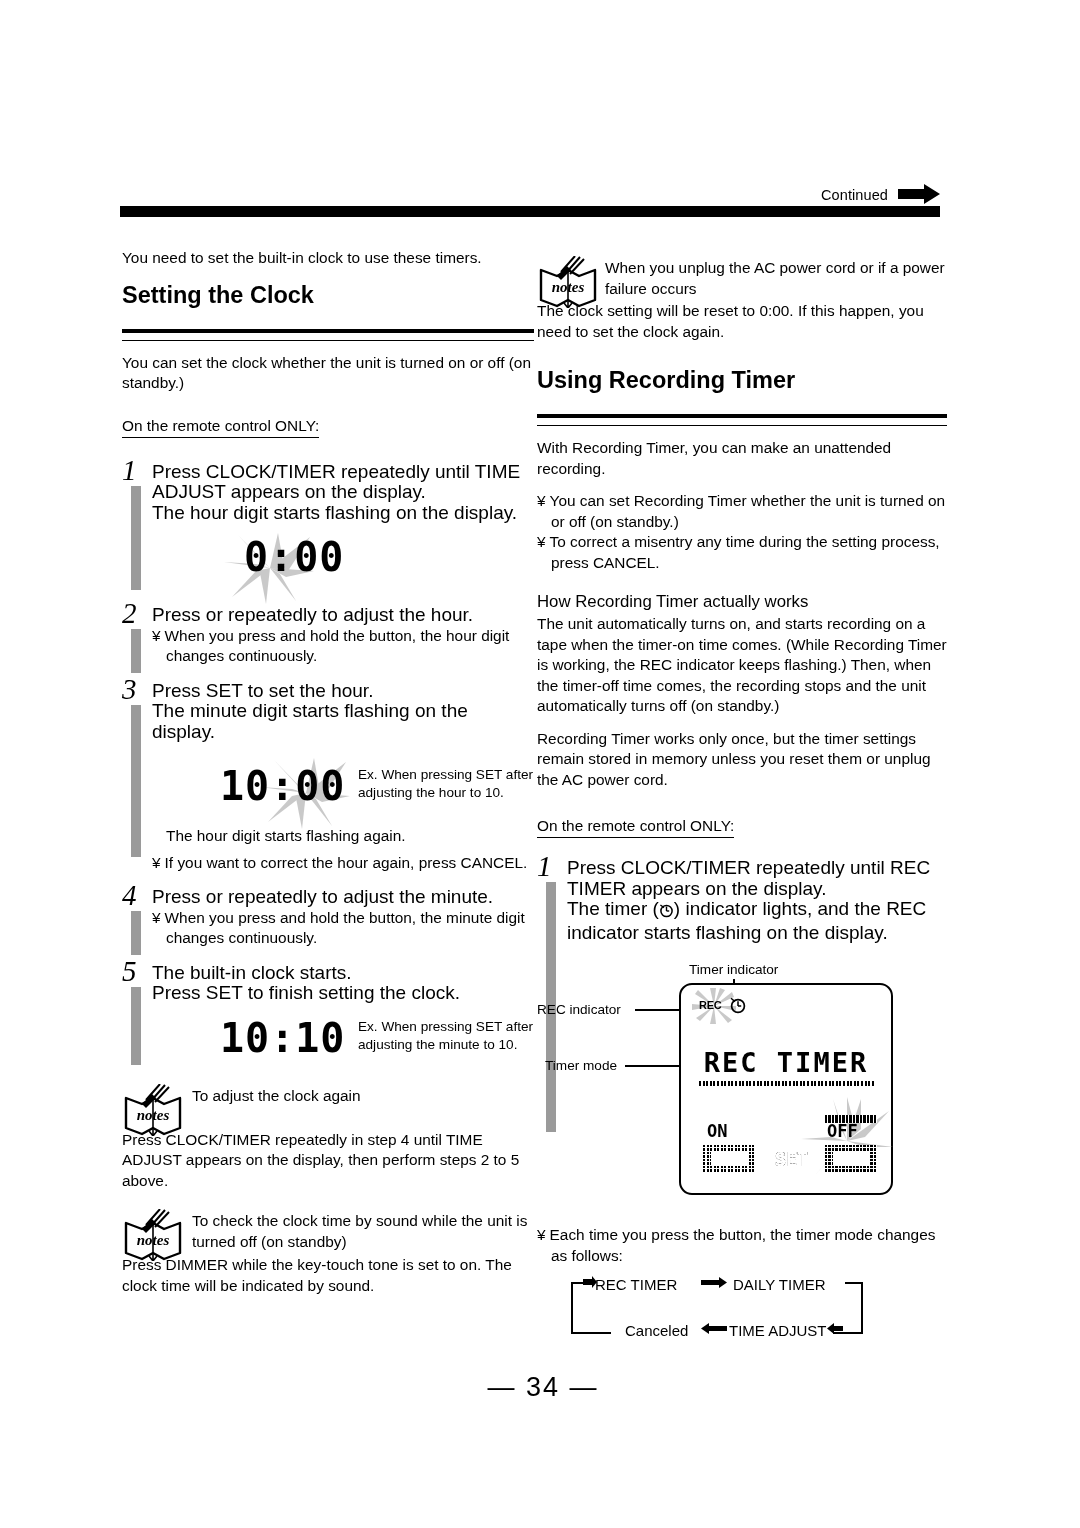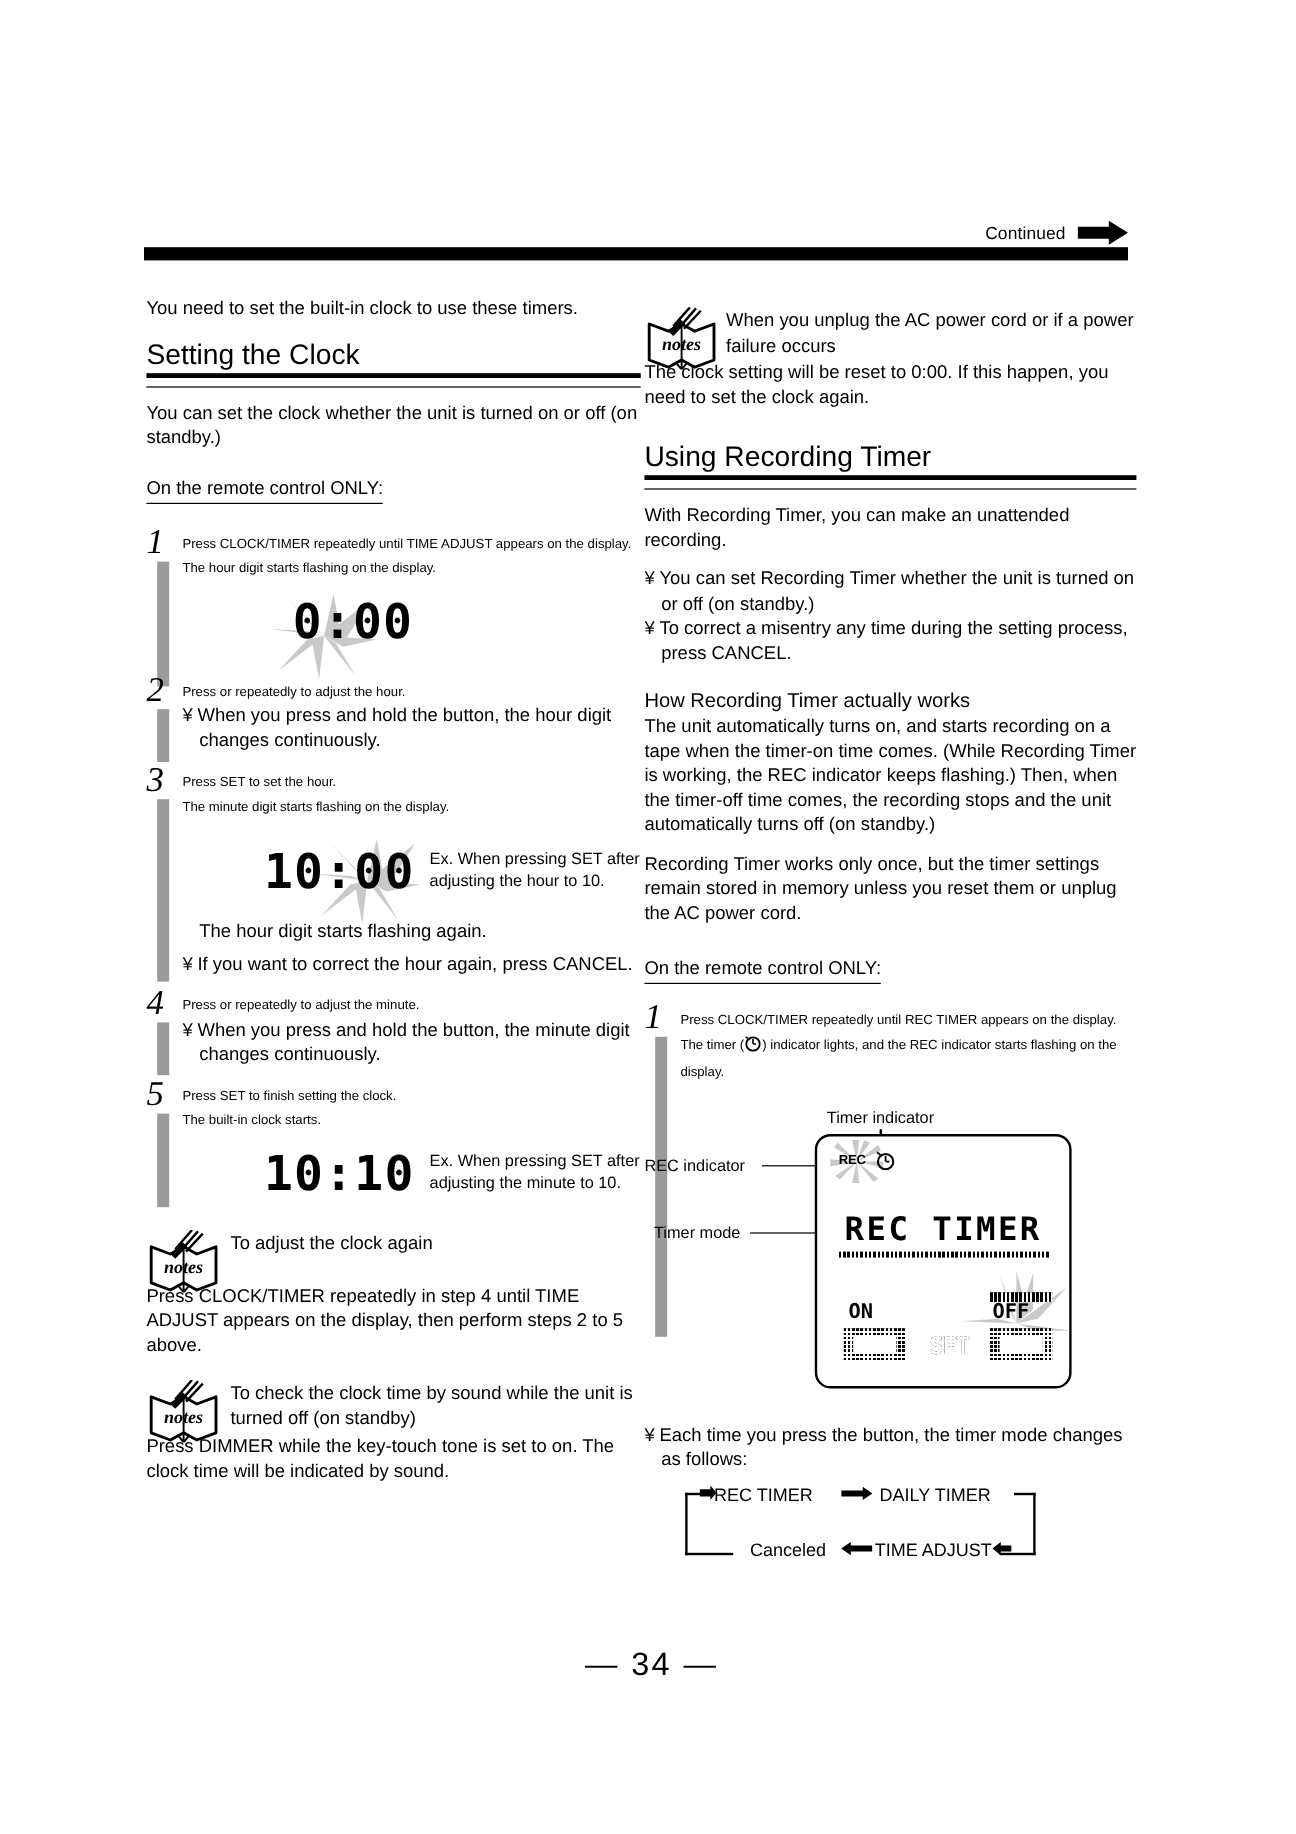--- a/index.html
+++ b/index.html
@@ -74,22 +74,22 @@
     font-size: 15.4px;
     line-height: 20.5px;
   }
   .tight { margin-bottom: 0; }
 
   
   .sec-head {
     font-size: 23.5px;
     line-height: 28px;
     margin: 0;
-    padding-bottom: 2px;
-    font-weight: 400;
+    padding-bottom: 20px;
+    font-weight: 700;
   }
   .sec-rule {
     width: 100%;
     height: 7px;
     border-top: 4.5px solid #000;
     border-bottom: 1.4px solid #000;
     background: #fff;
     margin-bottom: 12px;
   }
 
@@ -126,21 +126,21 @@
     line-height: 1;
   }
   .step-bar {
     position: absolute;
     left: 9px;
     top: 24px;
     width: 10px;
     background: #9a9a9a;
   }
   .step-text {
-    font-size: 11px;
+    font-size: 19px;
     line-height: 20.5px;
   }
   .bullet-line {
     font-size: 15.4px;
     line-height: 20.5px;
     padding-left: 14px;
     text-indent: -14px;
   }
   .bullet-line .bl { padding-right: 4px; }
   .indent2 { padding-left: 14px; text-indent: 0; }
@@ -433,22 +433,22 @@
     <div class="step" style="margin-top:14px;">
       <div class="step-num">4</div>
       <div class="step-bar" style="height:44px;"></div>
       <div class="step-text">Press       or       repeatedly to adjust the minute.</div>
       <div class="bullet-line"><span class="bl">¥</span><span>When you press and hold the button, the minute digit changes continuously.</span></div>
     </div>
 
     <div class="step" style="margin-top:14px;">
       <div class="step-num">5</div>
       <div class="step-bar" style="height:78px;"></div>
+      <div class="step-text">The built-in clock starts.</div>
       <div class="step-text">Press SET to finish setting the clock.</div>
-      <div class="step-text">The built-in clock starts.</div>
 
       <div class="lcd-line" style="height:58px; margin-top:10px;">
         <span class="lcd-digits dotfont" style="left:68px; top:0px;">10:10</span>
         <span class="ex-note" style="left:206px; top:4px; width:190px;">Ex. When pressing SET after adjusting the minute to 10.</span>
       </div>
     </div>
 
     <div class="note-block" style="margin-top:14px;">
       <span class="note-icon">
         <svg width="62" height="52" viewBox="0 0 62 52">

